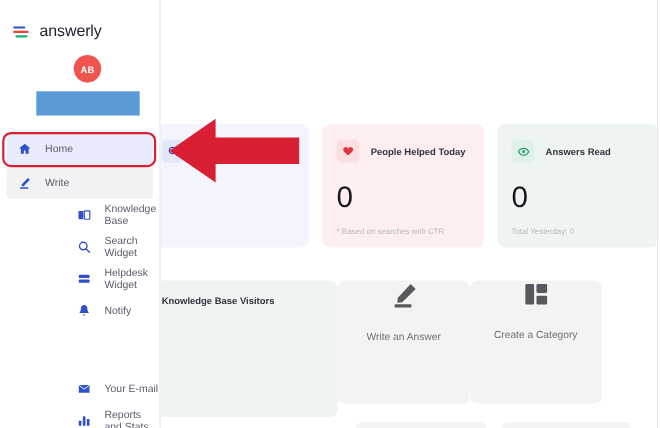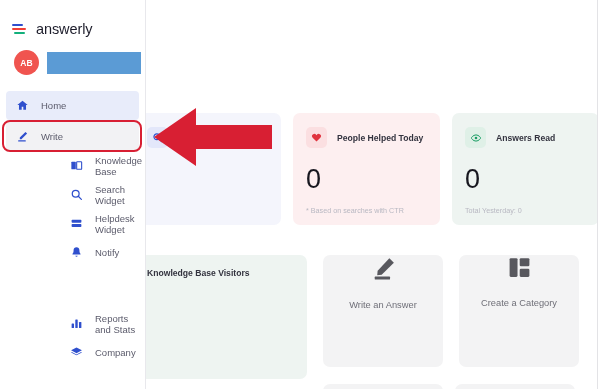--- a/index.html
+++ b/index.html
@@ -62,20 +62,21 @@
     font-size: 14.5px;
     color: #1d1d2b;
     letter-spacing: -0.1px;
   }
 
   .user-row {
     display: flex;
     align-items: center;
     gap: 8px;
     padding: 13px 0 0 14px;
+    flex-direction: column;
   }
   .avatar {
     width: 25px; height: 25px;
     border-radius: 50%;
     background: #f0544f;
     color: #ffffff;
     font-size: 8.5px;
     font-weight: bold;
     display: flex;
     align-items: center;
@@ -204,21 +205,21 @@
     font-size: 7.2px;
     color: #b8b8c2;
     white-space: nowrap;
   }
 
   
   .bottom-row {
     position: absolute;
     left: -13px; top: 255px;
     display: flex;
-    gap: 16px;
+    gap: 0;
   }
   .chart-card {
     width: 173px;
     height: 124px;
     background: #eef4f1;
     border-radius: 7px;
     padding: 13px;
     box-sizing: border-box;
   }
   .chart-title {
@@ -336,20 +337,29 @@
           <svg width="13" height="13" viewBox="0 0 24 24" fill="currentColor">
             <path d="M12 2.5c-3.2 0-5.4 2.4-5.4 5.6 0 4-1.3 5.4-2.1 6.3-.4.5-.1 1.2.6 1.2h13.8c.7 0 1-.7.6-1.2-.8-.9-2.1-2.3-2.1-6.3 0-3.2-2.2-5.6-5.4-5.6z"></path>
             <path d="M9.8 18.2a2.3 2.3 0 0 0 4.4 0z"></path>
           </svg>
         </span>
         <span>Notify</span>
       </div>
 
       <div class="nav-gap"></div>
 
+      <div class="nav-item">
+        <span class="nav-icon">
+          <svg width="13" height="13" viewBox="0 0 24 24" fill="currentColor">
+            <path d="M3 5.5h18v13H3z"></path>
+            <path d="M3.6 6.2 12 12.6l8.4-6.4" fill="none" stroke="#ffffff" stroke-width="1.6"></path>
+          </svg>
+        </span>
+        <span>Your E-mail</span>
+      </div>
 
       <div class="nav-item">
         <span class="nav-icon">
           <svg width="13" height="13" viewBox="0 0 24 24" fill="currentColor">
             <rect x="3" y="12" width="4.4" height="8.5" rx="1"></rect>
             <rect x="9.8" y="4.5" width="4.4" height="16" rx="1"></rect>
             <rect x="16.6" y="9" width="4.4" height="11.5" rx="1"></rect>
           </svg>
         </span>
         <span>Reports and Stats</span>

